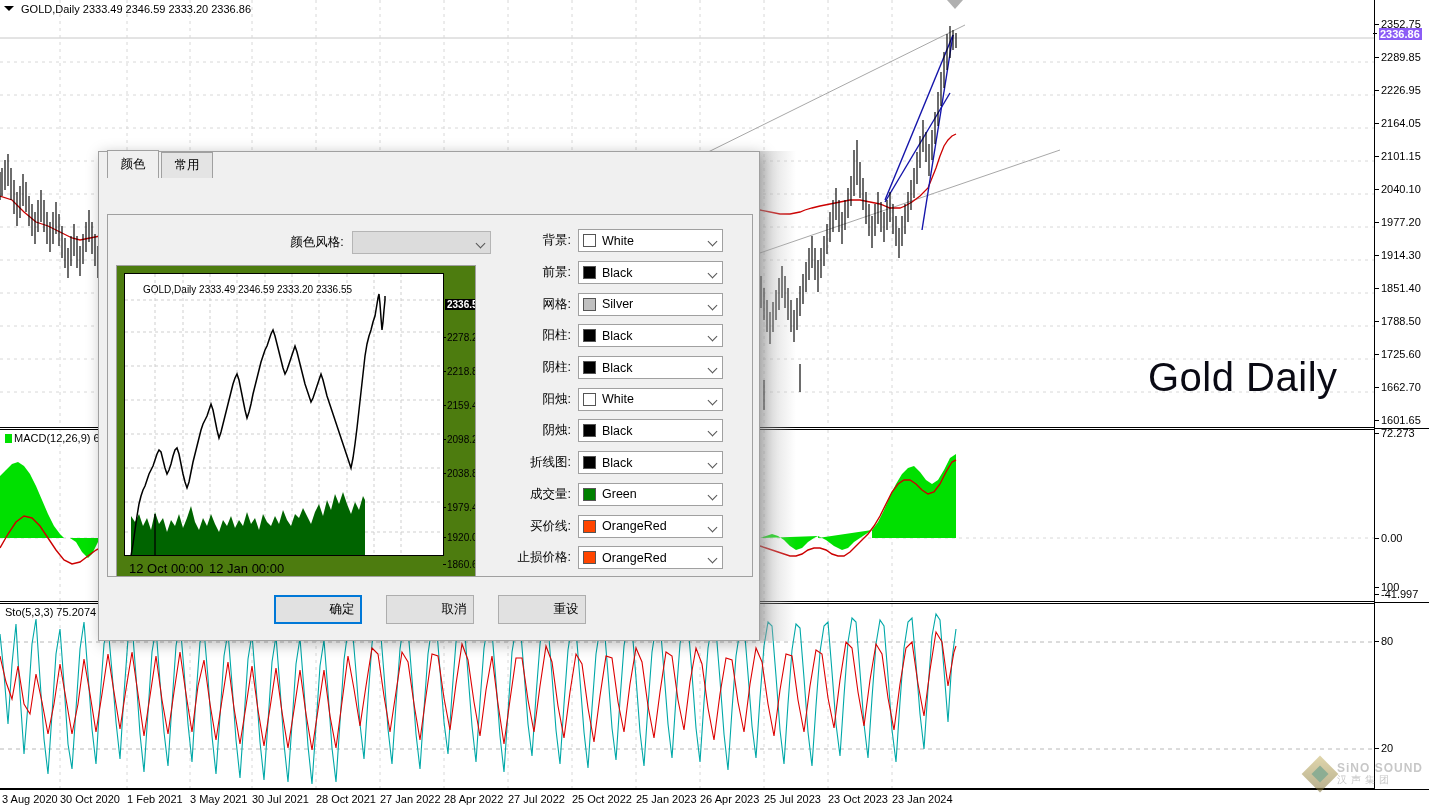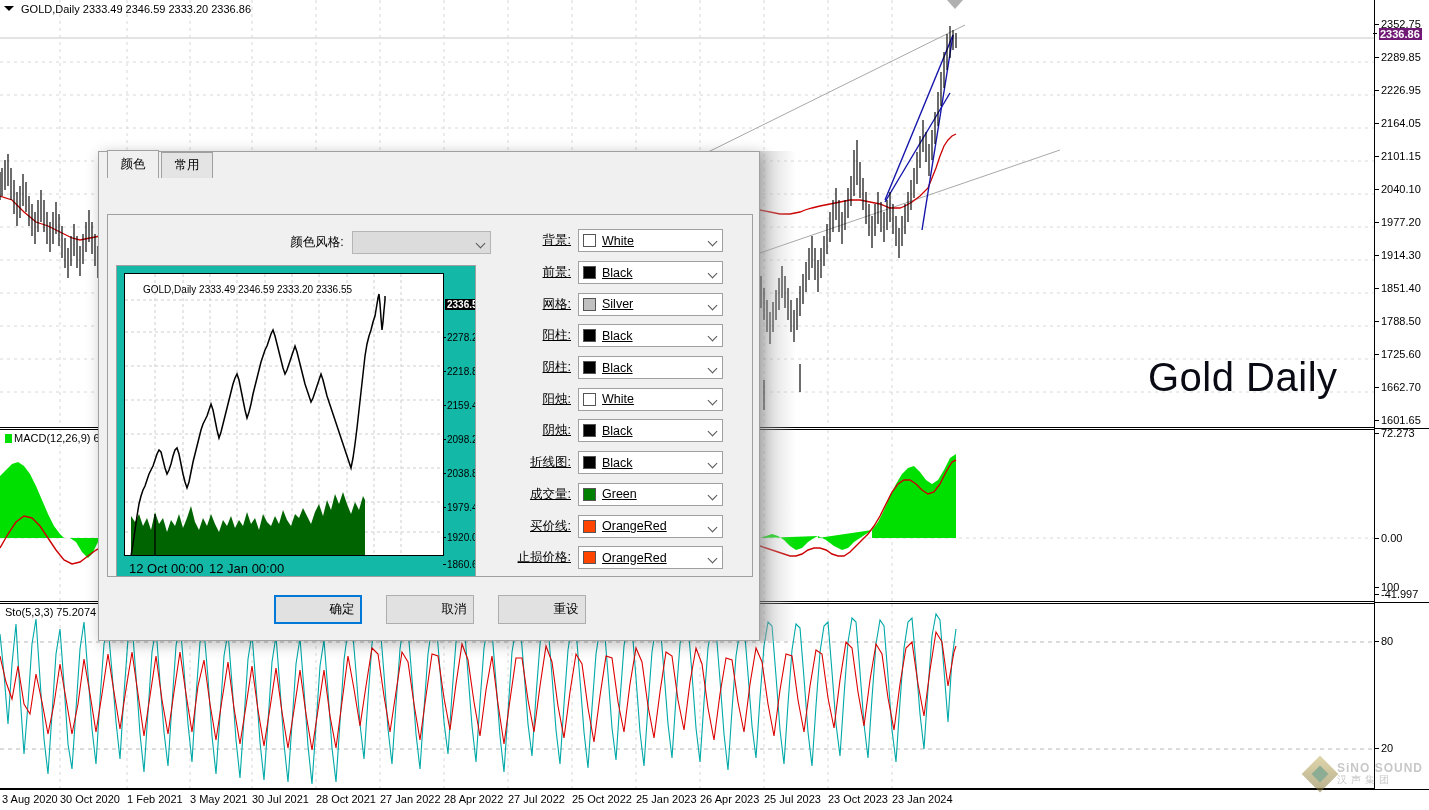--- a/index.html
+++ b/index.html
@@ -81,21 +81,21 @@
     line-height: 10px;
   }
   .tick::before {
     content: "";
     position: absolute;
     left: -6px; top: 5px;
     width: 4px; height: 1px;
     background: #000;
   }
   .tick.hl {
-    background: #701a75;
+    background: #8b5cf6;
     color: #fff;
     font-weight: bold;
     padding: 1px 2px 1px 1px;
     left: 4px;
   }
   .scale-sep {
     position: absolute;
     left: 0; width: 55px;
     height: 1px; background: #000;
   }
@@ -270,21 +270,21 @@
     border: 1px solid #555;
     margin-right: 6px;
     flex: 0 0 auto;
   }
 
   
   #preview {
     position: absolute;
     left: 8px; top: 50px;
     width: 360px; height: 312px;
-    background: #14b8a6;
+    background: #4d7c0f;
     border: 1px solid #a0a0a0;
     overflow: hidden;
   }
   #preview-plot {
     position: absolute;
     left: 7px; top: 7px;
     width: 320px; height: 283px;
     border: 1px solid #000;
     overflow: hidden;
     background: #fff;
@@ -322,21 +322,20 @@
     top: 295px;
     font-size: 13px; color: #000;
     white-space: nowrap;
   }
 
   
   #color-col {
     position: absolute;
     left: 395px; top: 10px;
     width: 248px;
-    text-decoration: underline;
   }
   .crow {
     display: flex;
     align-items: center;
     height: 31.7px;
   }
   .crow .lbl {
     width: 75px;
     text-align: right;
     padding-right: 7px;

